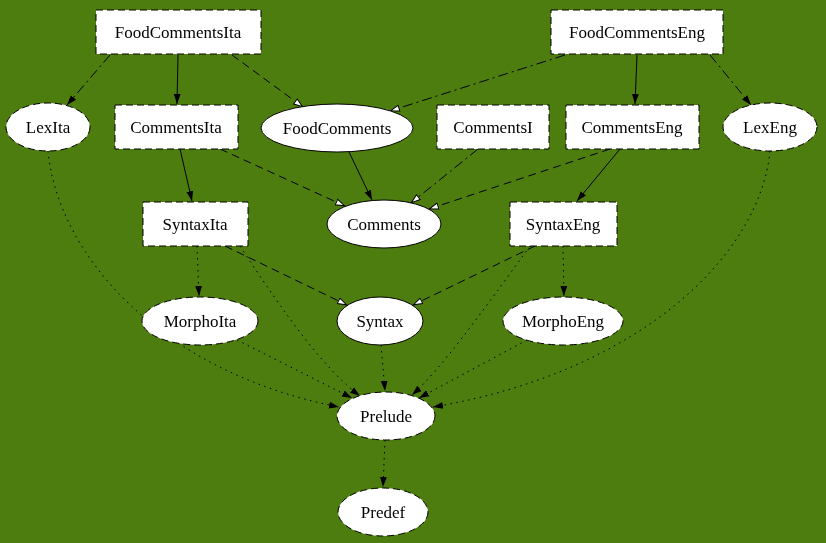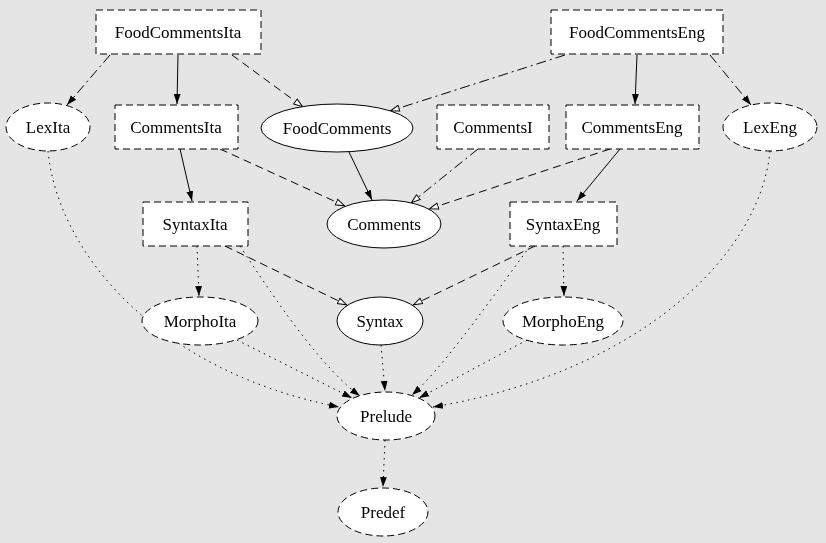--- a/index.html
+++ b/index.html
@@ -1,16 +1,16 @@
 <!DOCTYPE html>
 <html><head>
 <meta charset="utf-8">
 <style>
   html,body{margin:0;padding:0;background:#ffffff;}
-  .canvas-wrap{width:826px;height:543px;position:relative;background:#e5e5e5;}
+  .canvas-wrap{width:826px;height:543px;position:relative;background:#4d7c0f;}
   svg{font-family:"Liberation Serif","DejaVu Serif",serif;}
   .node-shape{fill:#ffffff;stroke:#000000;stroke-width:1;}
   .b-dashed{stroke-dasharray:7,4;}
   .node-label{font-size:17px;fill:#000000;text-anchor:middle;}
   .edge{fill:none;stroke:#000000;stroke-width:1;}
   .e-dashed{stroke-dasharray:8,5;}
   .e-dotted{stroke-dasharray:1.5,4.5;}
   .e-dashdot{stroke-dasharray:10,4,2,4;}
 </style>
 </head>

